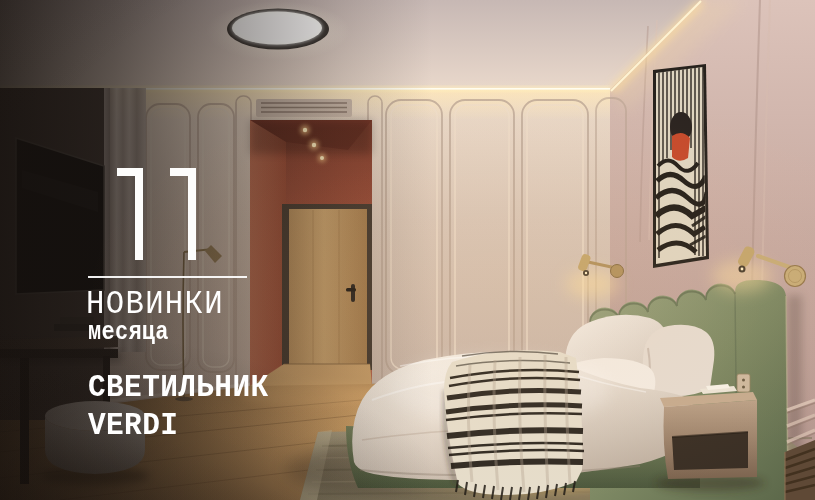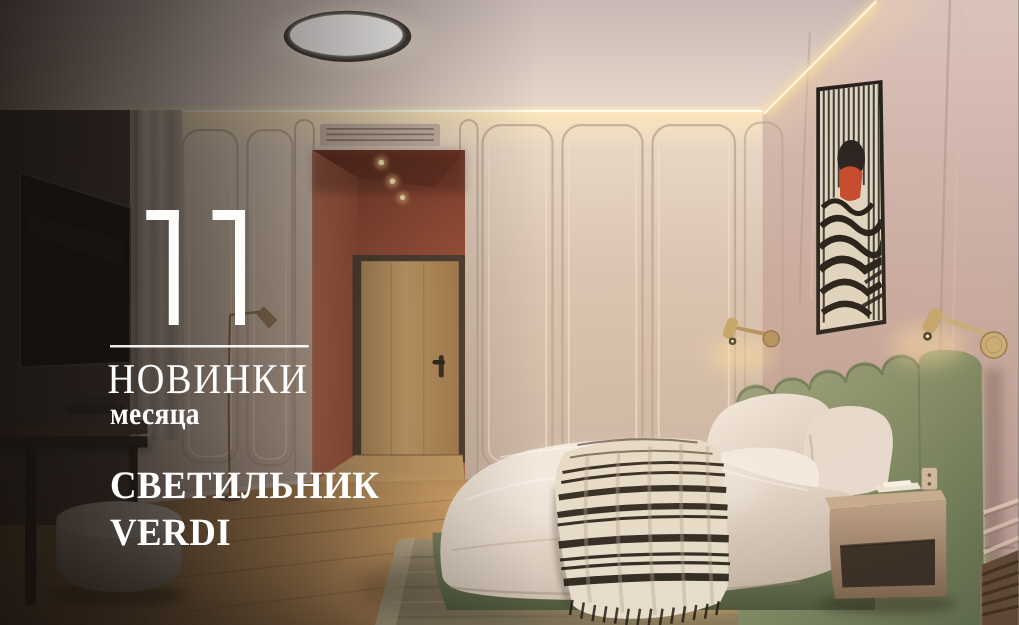--- a/index.html
+++ b/index.html
@@ -1,16 +1,16 @@
 <!DOCTYPE html>
 <html><head>
 <meta charset="utf-8">
 <style>
   html,body{margin:0;padding:0;background:#111;}
-  .stage{position:relative;width:815px;height:500px;overflow:hidden;font-family:Liberation Serif, serif;background:#c9b6ab;}
+  .stage{position:relative;width:815px;height:500px;overflow:hidden;font-family:Liberation Mono, monospace;background:#c9b6ab;}
   .stage svg{position:absolute;left:0;top:0;display:block;}
   
   .shade{position:absolute;inset:0;pointer-events:none;background:
     radial-gradient(130% 100% at 0% 110%, rgba(20,14,10,.45) 0%, rgba(20,14,10,0) 45%),
     radial-gradient(140% 110% at 90% 45%, rgba(0,0,0,0) 62%, rgba(28,19,14,.22) 100%),
     linear-gradient(90deg, rgba(21,16,13,.86) 0%, rgba(21,16,13,.66) 14%, rgba(23,17,14,.40) 29%, rgba(24,18,15,.16) 42%, rgba(0,0,0,0) 53%);}
   .warm{position:absolute;inset:0;pointer-events:none;background:radial-gradient(85% 70% at 63% 58%, rgba(255,188,108,.10), rgba(0,0,0,0) 62%);}
   .promo{position:absolute;inset:0;color:#fff;}
   .num{position:absolute;left:117px;top:168px;display:flex;gap:27px;}
   .digit-1{position:relative;width:26px;height:92px;}

